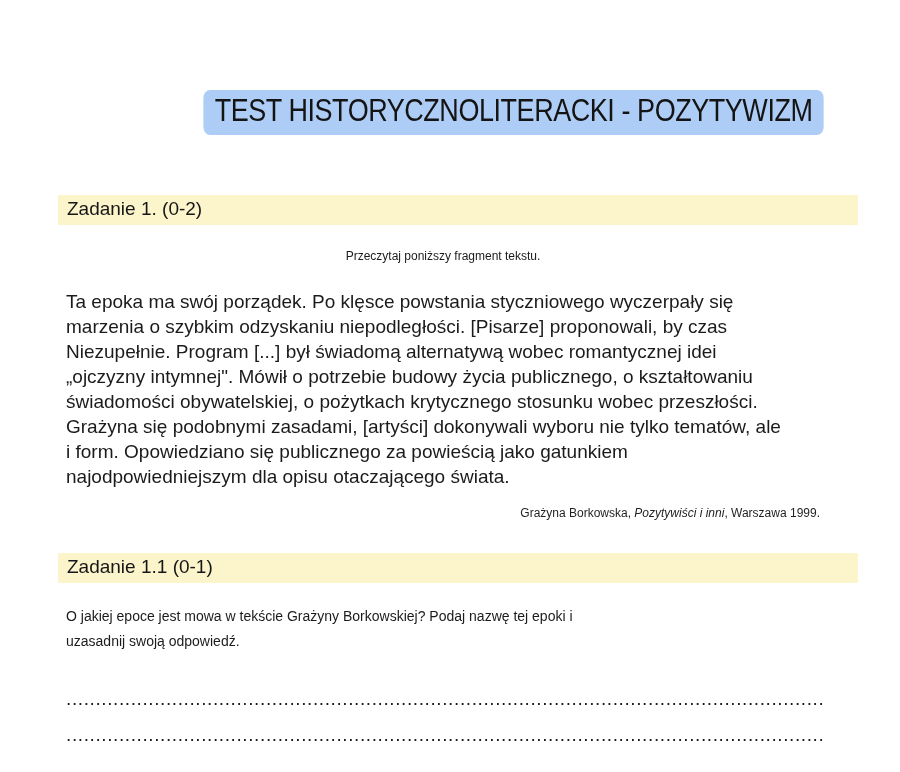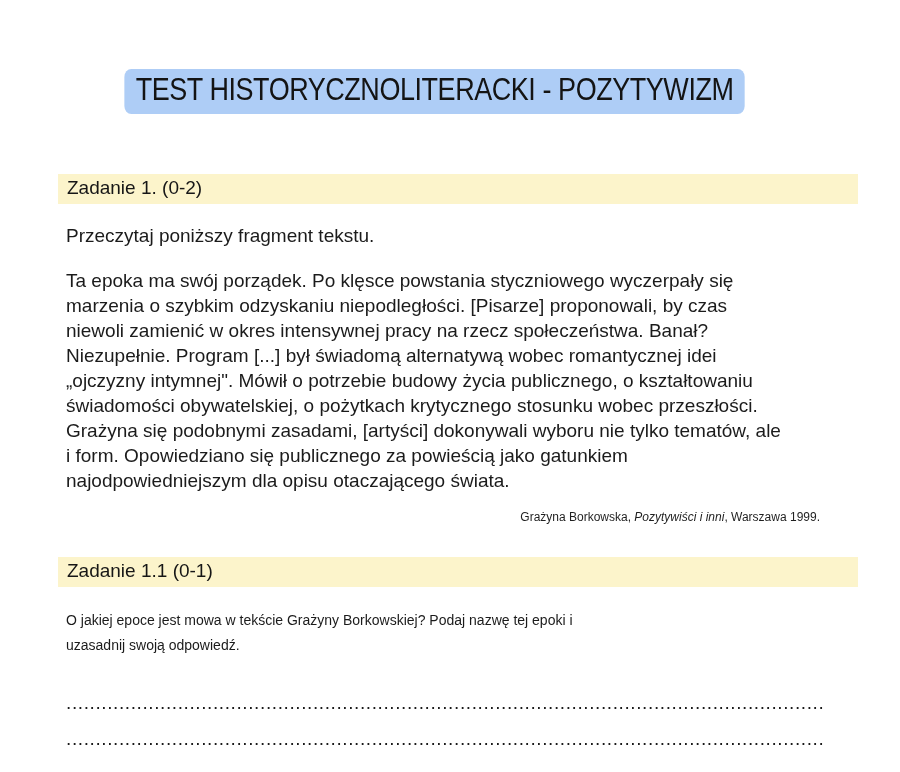--- a/index.html
+++ b/index.html
@@ -7,22 +7,22 @@
     position: relative;
     width: 900px;
     height: 772px;
     background: #ffffff;
     overflow: hidden;
     color: #1b1b1b;
     font-family: "Liberation Sans", "DejaVu Sans", sans-serif;
     -webkit-font-smoothing: antialiased;
   }
   .title-row {
-    padding-top: 69px;
-    text-align: center;
+    padding-top: 90px;
+    text-align: right;
     margin-right: 30px;
   }
   .doc-title {
     display: inline-block;
     margin: 0;
     font-size: 31px;
     font-weight: 400;
     letter-spacing: -0.5px;
     background: #aecdf6;
     border-radius: 8px;
@@ -41,22 +41,23 @@
     border-radius: 0;
     padding: 2px 10px 4px 9px;
     font-size: 19px;
     line-height: 24px;
     color: #161616;
   }
   .header-1 { margin-top: 60px; }
   .header-2 { margin-top: 29px; }
   .intro {
     margin: 19px 38px 0 8px;
-    font-size: 19px;
+    font-size: 12px;
     line-height: 25px;
+    text-align: center;
   }
   .quote {
     margin: 20px 36px 0 8px;
     font-size: 19px;
     line-height: 25px;
   }
   .question {
     margin: 21px 36px 0 8px;
     font-size: 14px;
     line-height: 25px;
@@ -94,21 +95,20 @@
 
   <div class="content">
 
     <div class="section-header header-1">Zadanie 1. (0-2)</div>
 
     <div class="intro">Przeczytaj poniższy fragment tekstu.</div>
 
     <div class="quote">
       <div class="quote-line">Ta epoka ma swój porządek. Po klęsce powstania styczniowego wyczerpały się</div>
       <div class="quote-line">marzenia o szybkim odzyskaniu niepodległości. [Pisarze] proponowali, by czas</div>
-      <div class="quote-line">niewoli zamienić w okres intensywnej pracy na rzecz społeczeństwa. Banał?</div>
       <div class="quote-line">Niezupełnie. Program [...] był świadomą alternatywą wobec romantycznej idei</div>
       <div class="quote-line">„ojczyzny intymnej". Mówił o potrzebie budowy życia publicznego, o kształtowaniu</div>
       <div class="quote-line">świadomości obywatelskiej, o pożytkach krytycznego stosunku wobec przeszłości.</div>
       <div class="quote-line">Grażyna się podobnymi zasadami, [artyści] dokonywali wyboru nie tylko tematów, ale</div>
       <div class="quote-line">i form. Opowiedziano się publicznego za powieścią jako gatunkiem</div>
       <div class="quote-line">najodpowiedniejszym dla opisu otaczającego świata.</div>
     </div>
 
     <div class="attribution">
       <span>Grażyna Borkowska, </span><span class="work-title">Pozytywiści i inni</span><span>, Warszawa 1999.</span>

